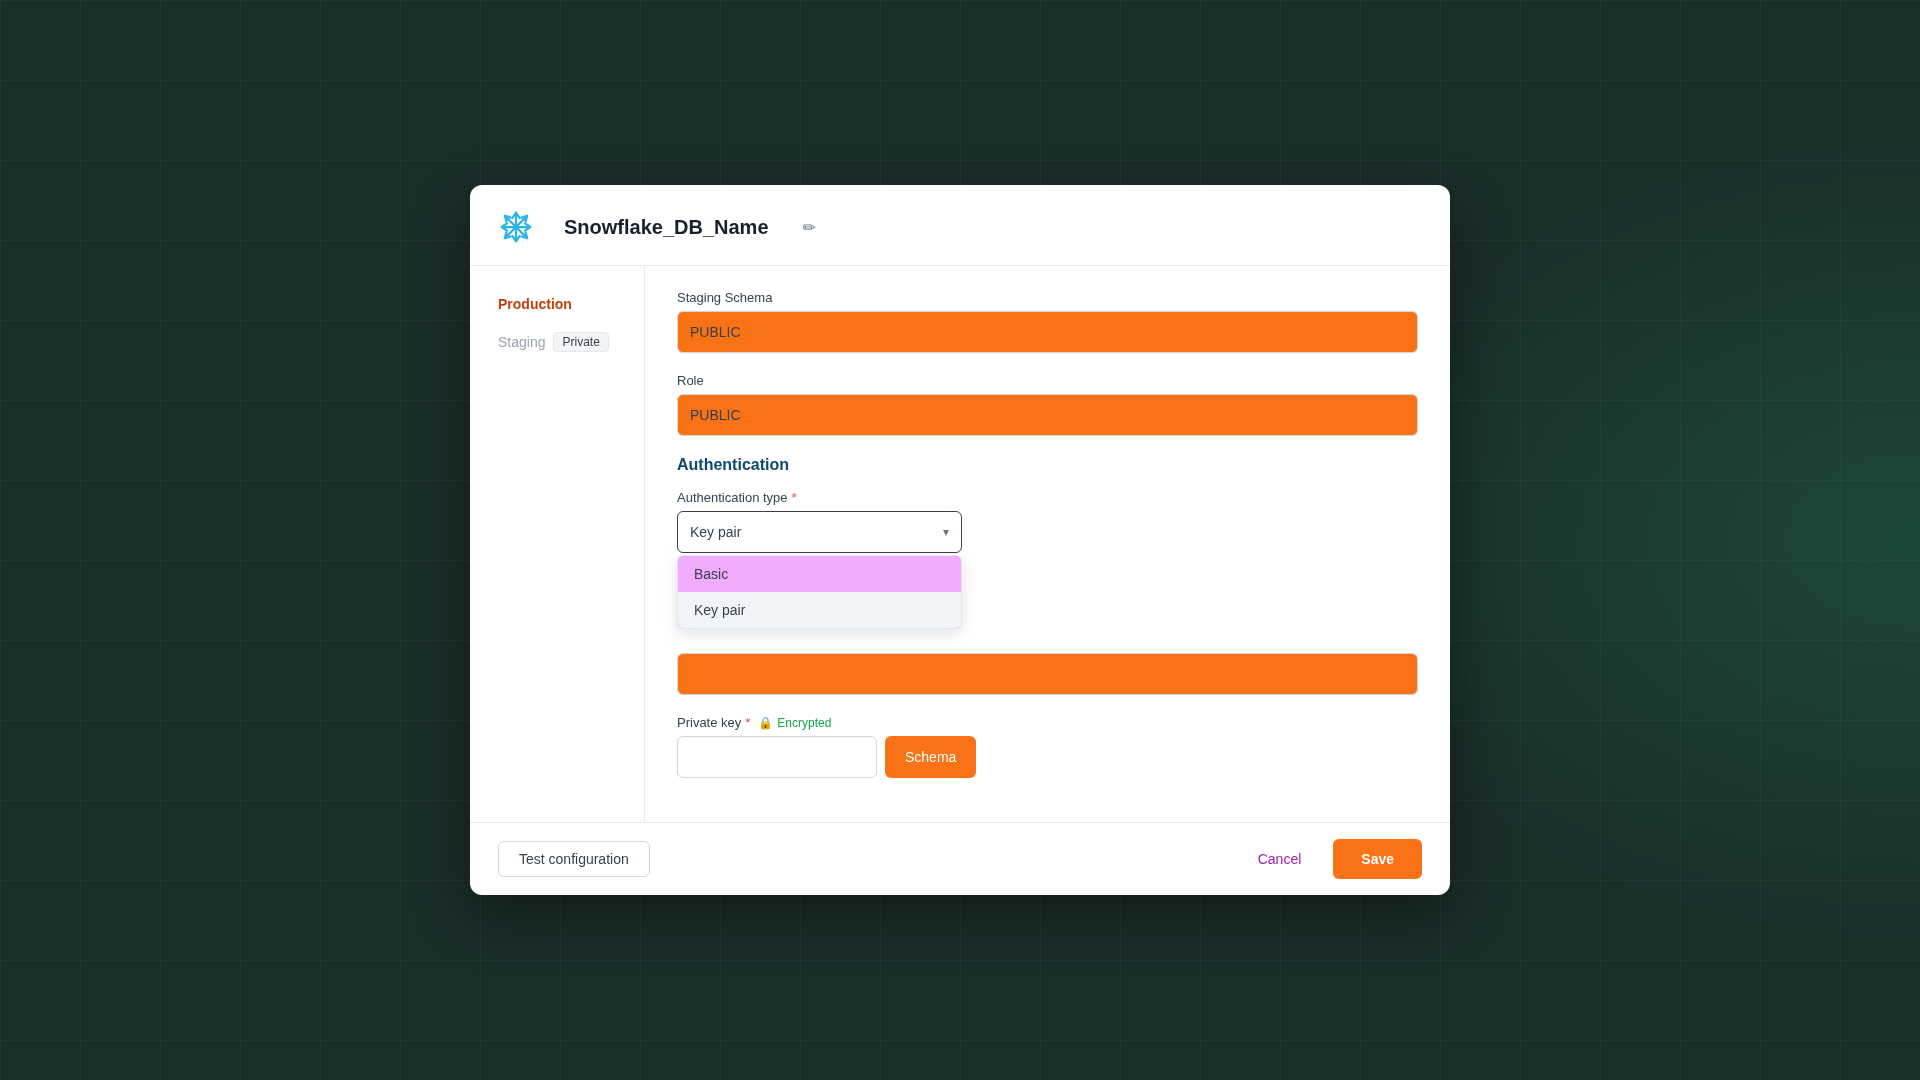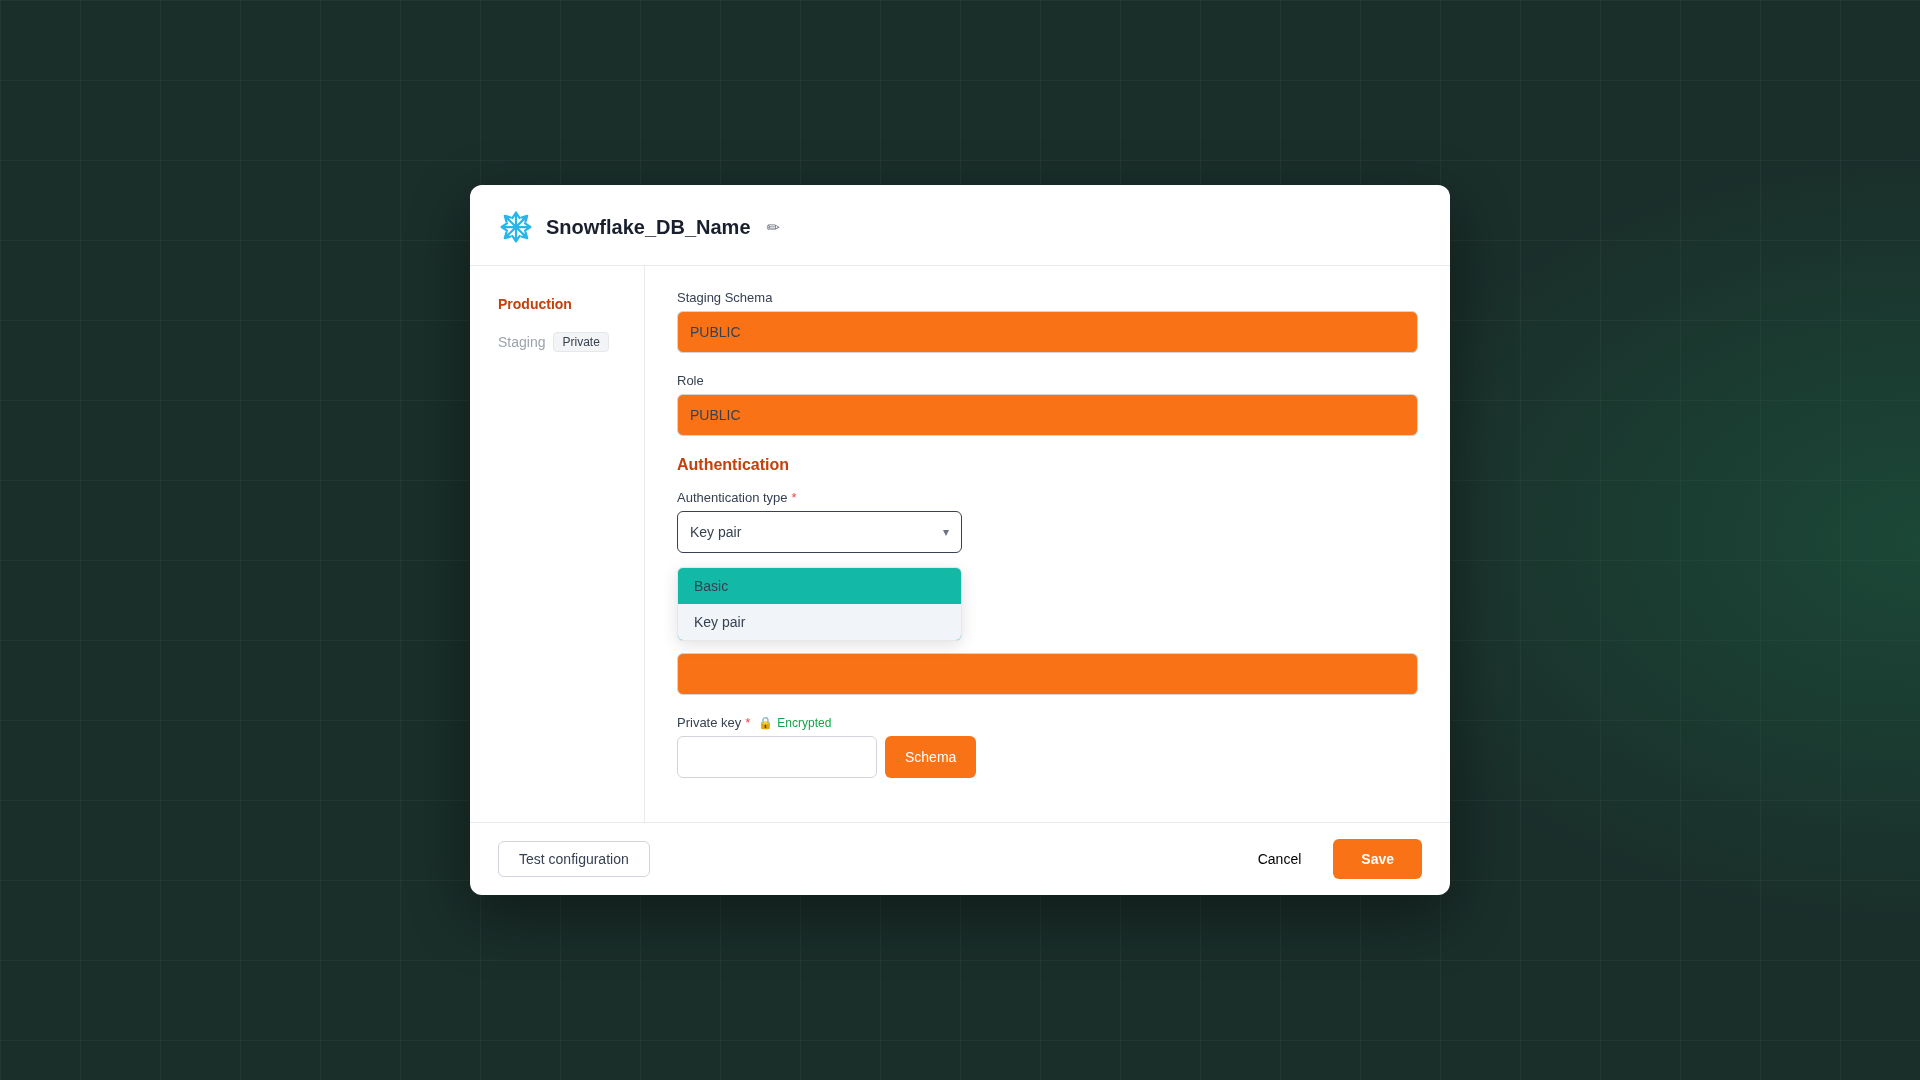--- a/index.html
+++ b/index.html
@@ -50,21 +50,21 @@
       display: flex;
       flex-direction: column;
       position: relative;
       z-index: 10;
     }
 
     
     .modal-header {
       display: flex;
       align-items: center;
-      gap: 12px;
+      gap: 30px;
       padding: 24px 28px 20px;
       border-bottom: 1px solid #e8eaec;
     }
 
     .snowflake-icon {
       width: 36px;
       height: 36px;
       color: #29b5e8;
       flex-shrink: 0;
     }
@@ -166,21 +166,21 @@
       padding: 0 12px;
       font-size: 14px;
       color: #374151;
       outline: none;
       background: #f97316;
     }
 
     .section-title {
       font-size: 16px;
       font-weight: 600;
-      color: #c2410c;
+      color: #0c4a6e;
       margin-bottom: 16px;
       margin-top: 4px;
     }
 
     
     .dropdown-wrapper {
       position: relative;
       width: 285px;
     }
 
@@ -203,27 +203,26 @@
     .dropdown-trigger .chevron {
       color: #6b7280;
       font-size: 12px;
     }
 
     .dropdown-menu {
       position: absolute;
       top: calc(100% + 2px);
       left: 0;
       width: 100%;
-      background: #14b8a6;
+      background: #f0abfc;
       border: 1px solid #e5e7eb;
       border-radius: 6px;
       box-shadow: 0 4px 16px rgba(0,0,0,0.12);
       z-index: 100;
       overflow: hidden;
-      margin-top: 12px;
     }
 
     .dropdown-menu-item {
       padding: 10px 16px;
       font-size: 14px;
       color: #374151;
       cursor: pointer;
     }
 
     .dropdown-menu-item.selected {
@@ -301,21 +300,21 @@
     .footer-right {
       display: flex;
       gap: 12px;
       align-items: center;
     }
 
     .cancel-btn {
       height: 40px;
       padding: 0 20px;
       background: transparent;
-      color: #000000;
+      color: #a21caf;
       border: none;
       border-radius: 6px;
       font-size: 14px;
       font-weight: 500;
       cursor: pointer;
     }
 
     .save-btn {
       height: 40px;
       padding: 12px 28px;

